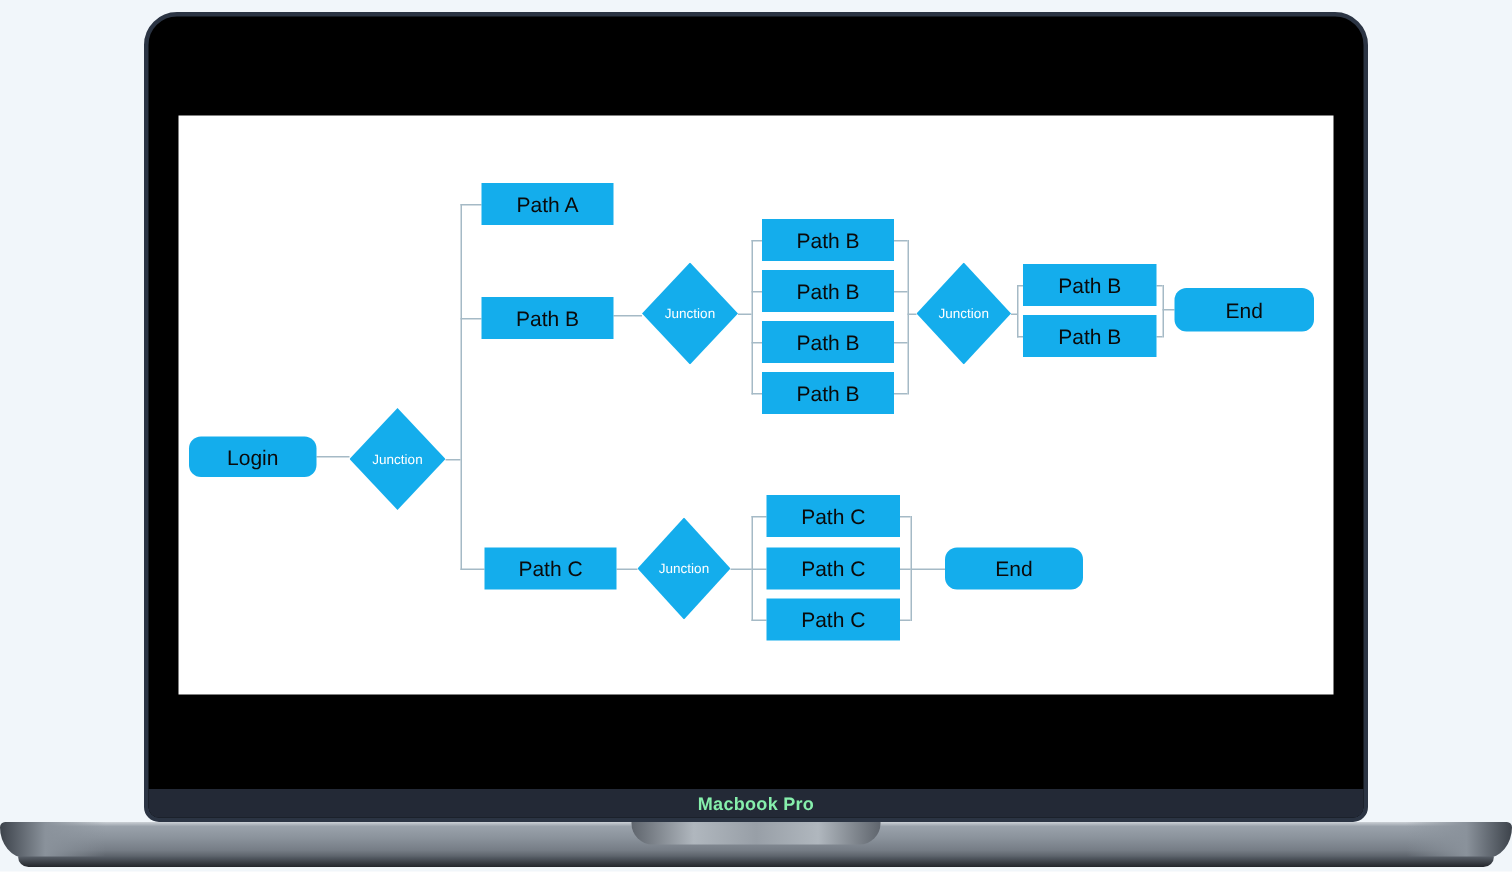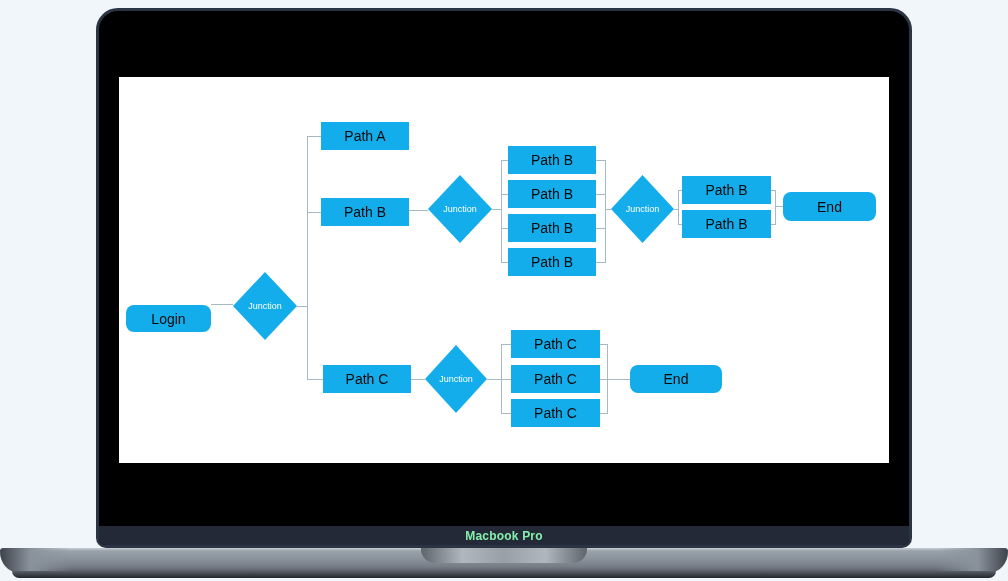--- a/index.html
+++ b/index.html
@@ -126,21 +126,21 @@
           <div class="edge" style="left: 368px; top: 302px; width: 14px; height: 1px; background: rgb(165, 186, 198);"></div>
           <div class="edge" style="left: 382px; top: 267px; width: 1px; height: 70px; background: rgb(165, 186, 198);"></div>
           <div class="edge" style="left: 382px; top: 267px; width: 10px; height: 1px; background: rgb(165, 186, 198);"></div>
           <div class="edge" style="left: 382px; top: 302px; width: 10px; height: 1px; background: rgb(165, 186, 198);"></div>
           <div class="edge" style="left: 382px; top: 336px; width: 10px; height: 1px; background: rgb(165, 186, 198);"></div>
           <div class="edge" style="left: 481px; top: 267px; width: 7px; height: 1px; background: rgb(165, 186, 198);"></div>
           <div class="edge" style="left: 481px; top: 302px; width: 7px; height: 1px; background: rgb(165, 186, 198);"></div>
           <div class="edge" style="left: 481px; top: 336px; width: 7px; height: 1px; background: rgb(165, 186, 198);"></div>
           <div class="edge" style="left: 488px; top: 267px; width: 1px; height: 70px; background: rgb(165, 186, 198);"></div>
           <div class="edge" style="left: 488px; top: 302px; width: 23px; height: 1px; background: rgb(165, 186, 198);"></div>
-          <div class="node rounded" style="left: 7px; top: 228px; width: 85px; height: 27px; background: rgb(20, 173, 236);">Login</div>
+          <div class="node rounded" style="left: 7px; top: 214px; width: 85px; height: 27px; background: rgb(20, 173, 236);">Login</div>
           <div class="node diamond" style="left: 114px; top: 195px; width: 64px; height: 68px; background: rgb(20, 173, 236);">Junction</div>
           <div class="node rect" style="left: 202px; top: 45px; width: 88px; height: 28px; background: rgb(20, 173, 236);">Path A</div>
           <div class="node rect" style="left: 202px; top: 121px; width: 88px; height: 28px; background: rgb(20, 173, 236);">Path B</div>
           <div class="node rect" style="left: 204px; top: 288px; width: 88px; height: 28px; background: rgb(20, 173, 236);">Path C</div>
           <div class="node diamond" style="left: 309px; top: 98px; width: 64px; height: 68px; background: rgb(20, 173, 236);">Junction</div>
           <div class="node rect" style="left: 389px; top: 69px; width: 88px; height: 28px; background: rgb(20, 173, 236);">Path B</div>
           <div class="node rect" style="left: 389px; top: 103px; width: 88px; height: 28px; background: rgb(20, 173, 236);">Path B</div>
           <div class="node rect" style="left: 389px; top: 137px; width: 88px; height: 28px; background: rgb(20, 173, 236);">Path B</div>
           <div class="node rect" style="left: 389px; top: 171px; width: 88px; height: 28px; background: rgb(20, 173, 236);">Path B</div>
           <div class="node diamond" style="left: 492px; top: 98px; width: 63px; height: 68px; background: rgb(20, 173, 236);">Junction</div>

